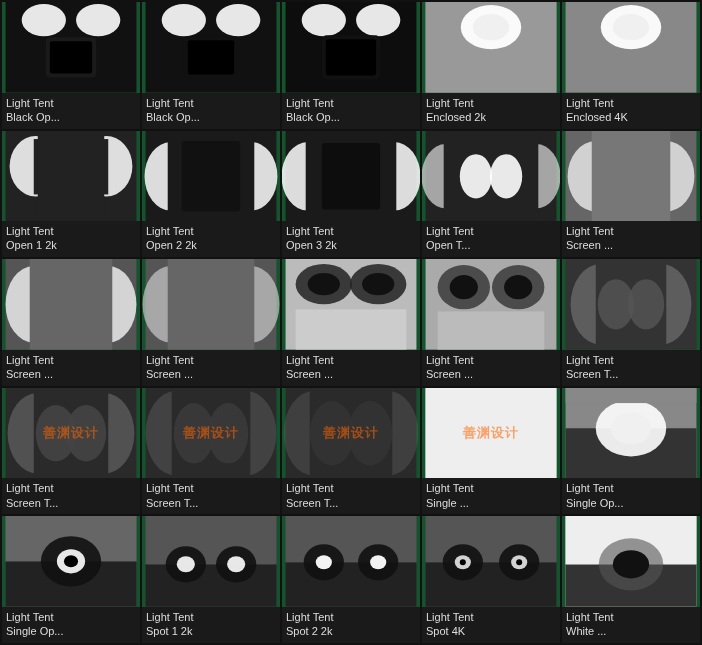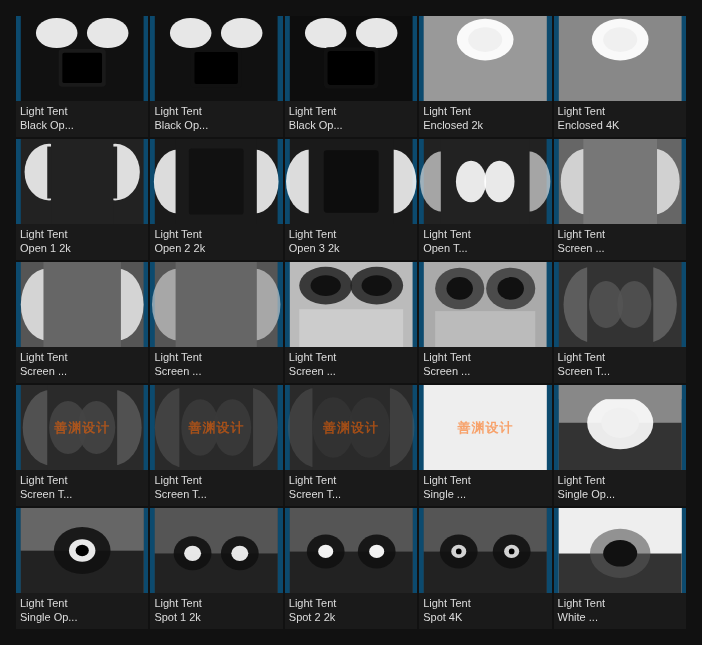--- a/index.html
+++ b/index.html
@@ -11,37 +11,37 @@
       overflow: hidden;
     }
     .grid {
       display: grid;
       grid-template-columns: repeat(5, 1fr);
       grid-template-rows: repeat(5, 1fr);
       width: 702px;
       height: 645px;
       gap: 2px;
       background: #111;
-      padding: 16px;
+      padding: 2px;
     }
     .cell {
       background: #1a1a1a;
       display: flex;
       flex-direction: column;
       overflow: hidden;
       position: relative;
       cursor: pointer;
     }
     .thumb {
       flex: 1;
       display: flex;
       justify-content: center;
       overflow: hidden;
       position: relative;
-      background: #0c4a6e;
+      background: #14532d;
     }
     .label {
       font-size: 11px;
       color: #ddd;
       text-align: left;
       padding: 3px 4px 4px 4px;
       line-height: 1.3;
       background: #1a1a1a;
       min-height: 36px;
       white-space: pre-line;

